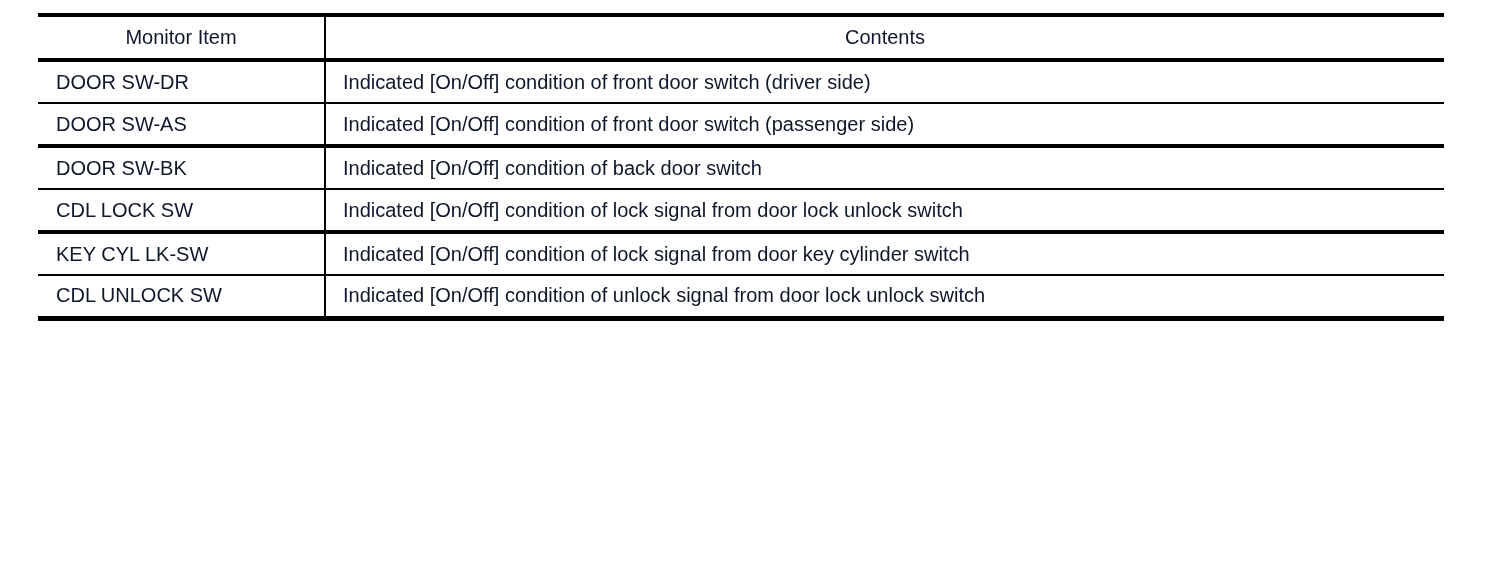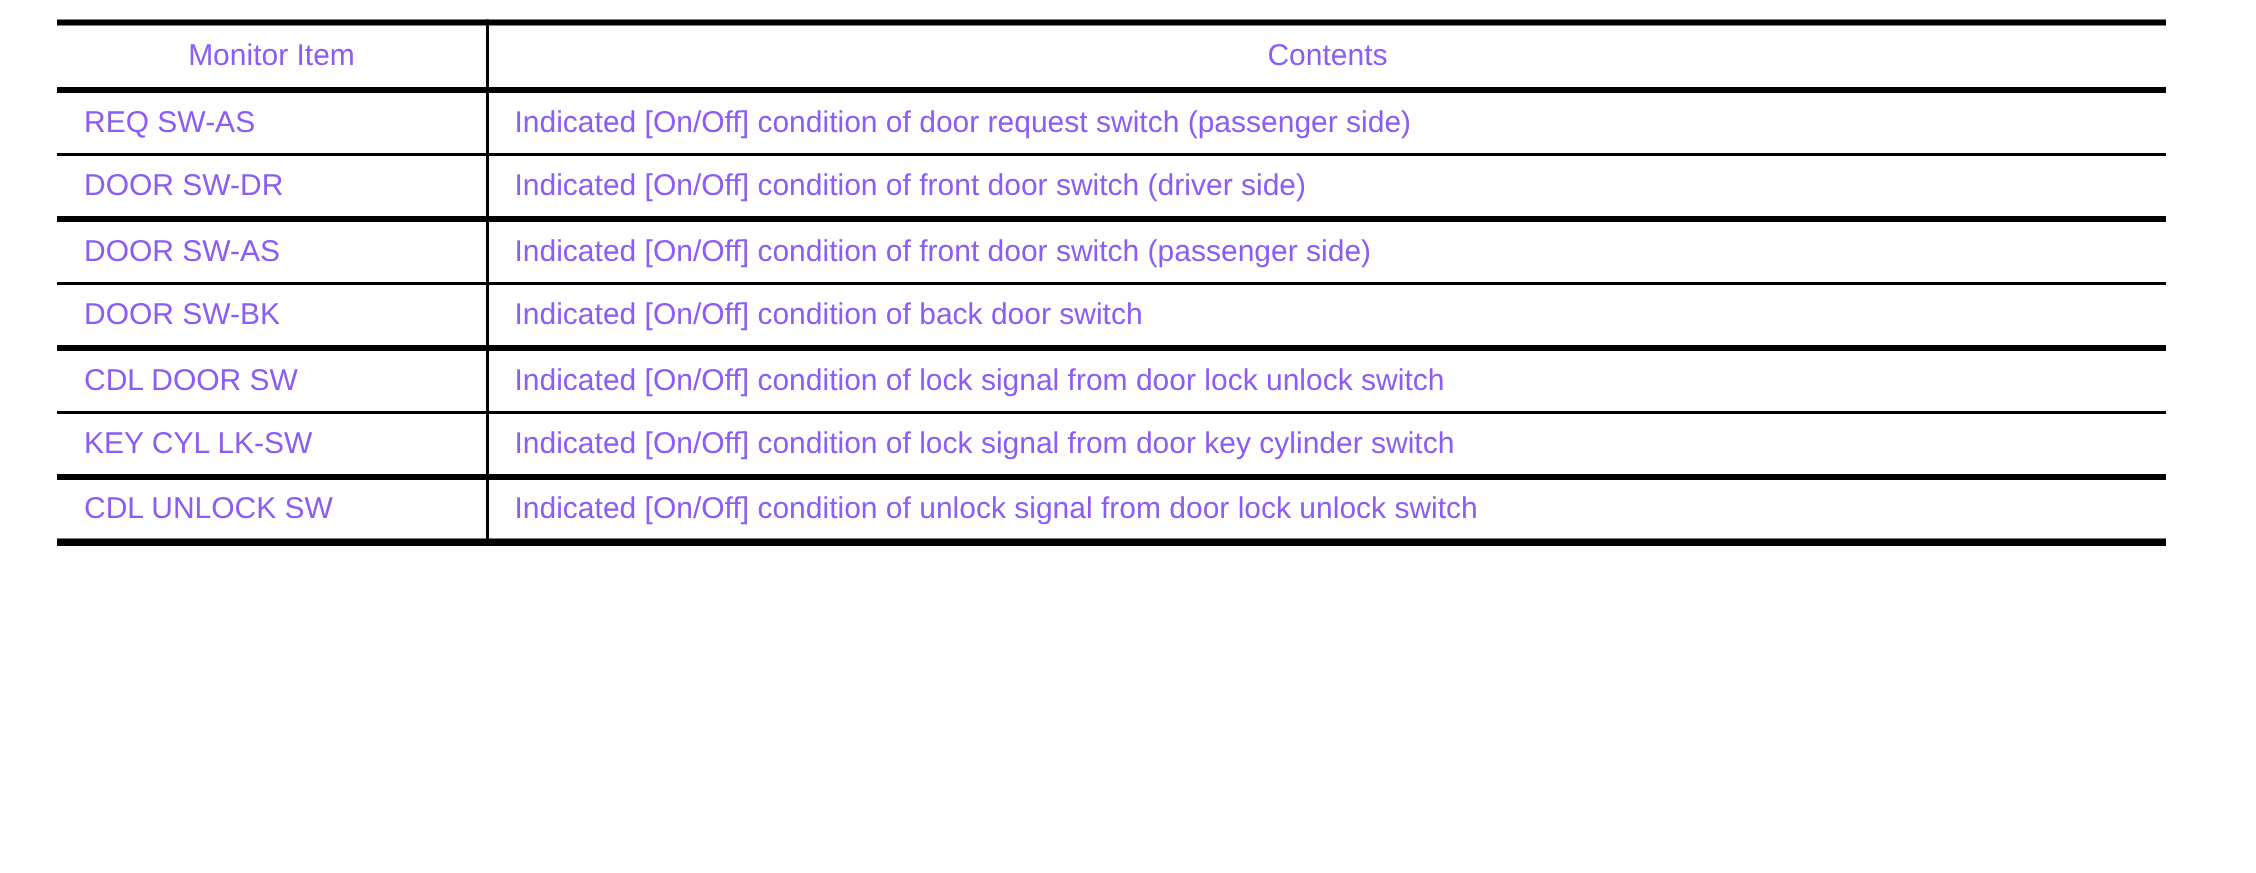--- a/index.html
+++ b/index.html
@@ -46,50 +46,46 @@
   }
   td:first-child { padding-left: 18px; }
   
   tbody tr:nth-child(odd) td  { border-bottom: 2px solid #000; }
   tbody tr:nth-child(even) td { border-bottom: 4px solid #000; }
 </style>
 </head>
 <body style="background: rgb(255, 255, 255);">
 
 <div class="page">
-  <table class="monitor-table" style="color: #8b5cf6;">
+  <table class="monitor-table" style="color: #0f172a;">
     <colgroup>
       <col class="col-item">
       <col class="col-contents">
     </colgroup>
     <thead>
       <tr>
         <th>Monitor Item</th>
         <th>Contents</th>
       </tr>
     </thead>
     <tbody>
-        <tr>
-          <td>REQ SW-AS</td>
-          <td>Indicated [On/Off] condition of door request switch (passenger side)</td>
-        </tr>
         <tr>
           <td>DOOR SW-DR</td>
           <td>Indicated [On/Off] condition of front door switch (driver side)</td>
         </tr>
         <tr>
           <td>DOOR SW-AS</td>
           <td>Indicated [On/Off] condition of front door switch (passenger side)</td>
         </tr>
         <tr>
           <td>DOOR SW-BK</td>
           <td>Indicated [On/Off] condition of back door switch</td>
         </tr>
         <tr>
-          <td>CDL DOOR SW</td>
+          <td>CDL LOCK SW</td>
           <td>Indicated [On/Off] condition of lock signal from door lock unlock switch</td>
         </tr>
         <tr>
           <td>KEY CYL LK-SW</td>
           <td>Indicated [On/Off] condition of lock signal from door key cylinder switch</td>
         </tr>
         <tr>
           <td>CDL UNLOCK SW</td>
           <td>Indicated [On/Off] condition of unlock signal from door lock unlock switch</td>
         </tr>

